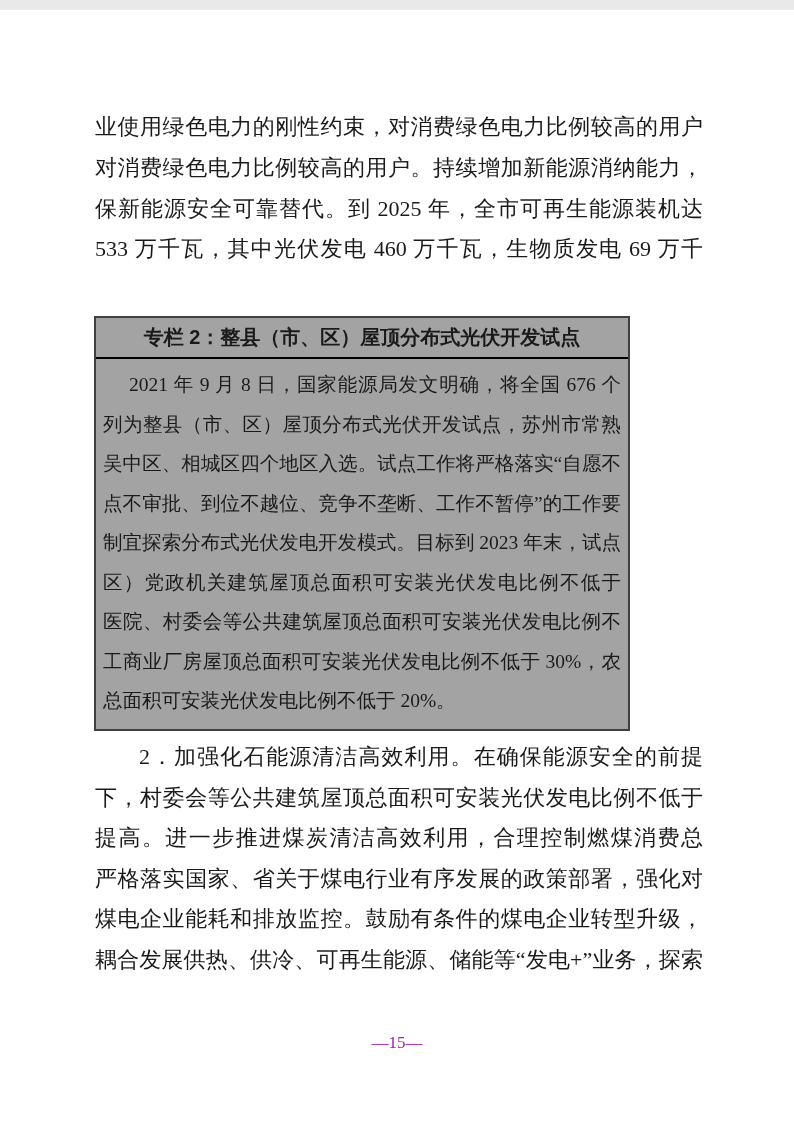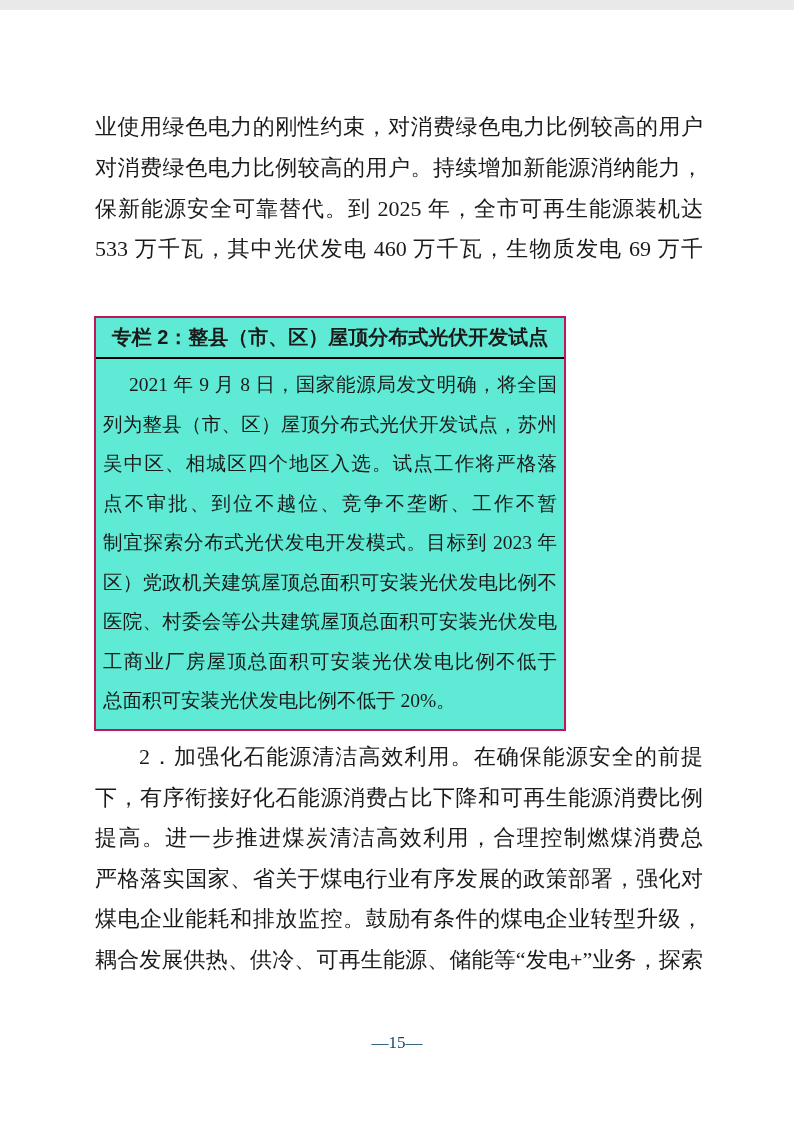--- a/index.html
+++ b/index.html
@@ -22,41 +22,41 @@
     text-align:justify;
     white-space:normal;
   }
   .just{text-align-last:justify;}
   .lastline{text-align:left;text-align-last:left;}
   .indent-box{text-indent:26px;}
   .indent-para{text-indent:44px;}
   .bold-lead{font-weight:400;}
   .panel{
     position:absolute;
-    left:94px;top:306px;width:472px;
-    border:2px solid #be185d;
+    left:94px;top:306px;width:536px;
+    border:2px solid #404040;
     box-sizing:border-box;
-    background:#5eead4;
+    background:#a3a3a3;
   }
   .panel-title{
     height:39px;line-height:39px;
     border-bottom:2px solid #000;
     text-align:center;
     font-family:"Liberation Sans","DejaVu Sans",sans-serif;
     font-weight:700;
     font-size:20px;
   }
   .panel-body{padding:6px 7px 8px 7px;font-size:19.5px;}
   .panel-body .tline{height:39.5px;line-height:39.5px;}
   .footer{
     position:absolute;
     left:0;top:1021px;width:794px;
     text-align:center;
     font-size:17px;line-height:24px;
-    color:#0c4a6e;
+    color:#a21caf;
   }
 </style>
 </head>
 <body>
 
 <div class="page">
 
   <div class="para para1">
     <div class="tline just">业使用绿色电力的刚性约束，对消费绿色电力比例较高的用户</div>
     <div class="tline just">对消费绿色电力比例较高的用户。持续增加新能源消纳能力，确</div>
@@ -76,21 +76,21 @@
       <div class="tline just">医院、村委会等公共建筑屋顶总面积可安装光伏发电比例不低于 40%，</div>
       <div class="tline just">工商业厂房屋顶总面积可安装光伏发电比例不低于 30%，农村居民屋顶</div>
       <div class="tline lastline">总面积可安装光伏发电比例不低于 20%。</div>
     </div>
   </div>
 
   <div class="para para2">
     <div class="tline just indent-para">
       <span class="bold-lead">2．加强化石能源清洁高效利用。</span><span>在确保能源安全的前提</span>
     </div>
-    <div class="tline just">下，有序衔接好化石能源消费占比下降和可再生能源消费比例</div>
+    <div class="tline just">下，村委会等公共建筑屋顶总面积可安装光伏发电比例不低于</div>
     <div class="tline just">提高。进一步推进煤炭清洁高效利用，合理控制燃煤消费总量。</div>
     <div class="tline just">严格落实国家、省关于煤电行业有序发展的政策部署，强化对</div>
     <div class="tline just">煤电企业能耗和排放监控。鼓励有条件的煤电企业转型升级，</div>
     <div class="tline just">耦合发展供热、供冷、可再生能源、储能等“发电+”业务，探索</div>
   </div>
 
   <div class="footer">—15—</div>
 
 </div>
 

